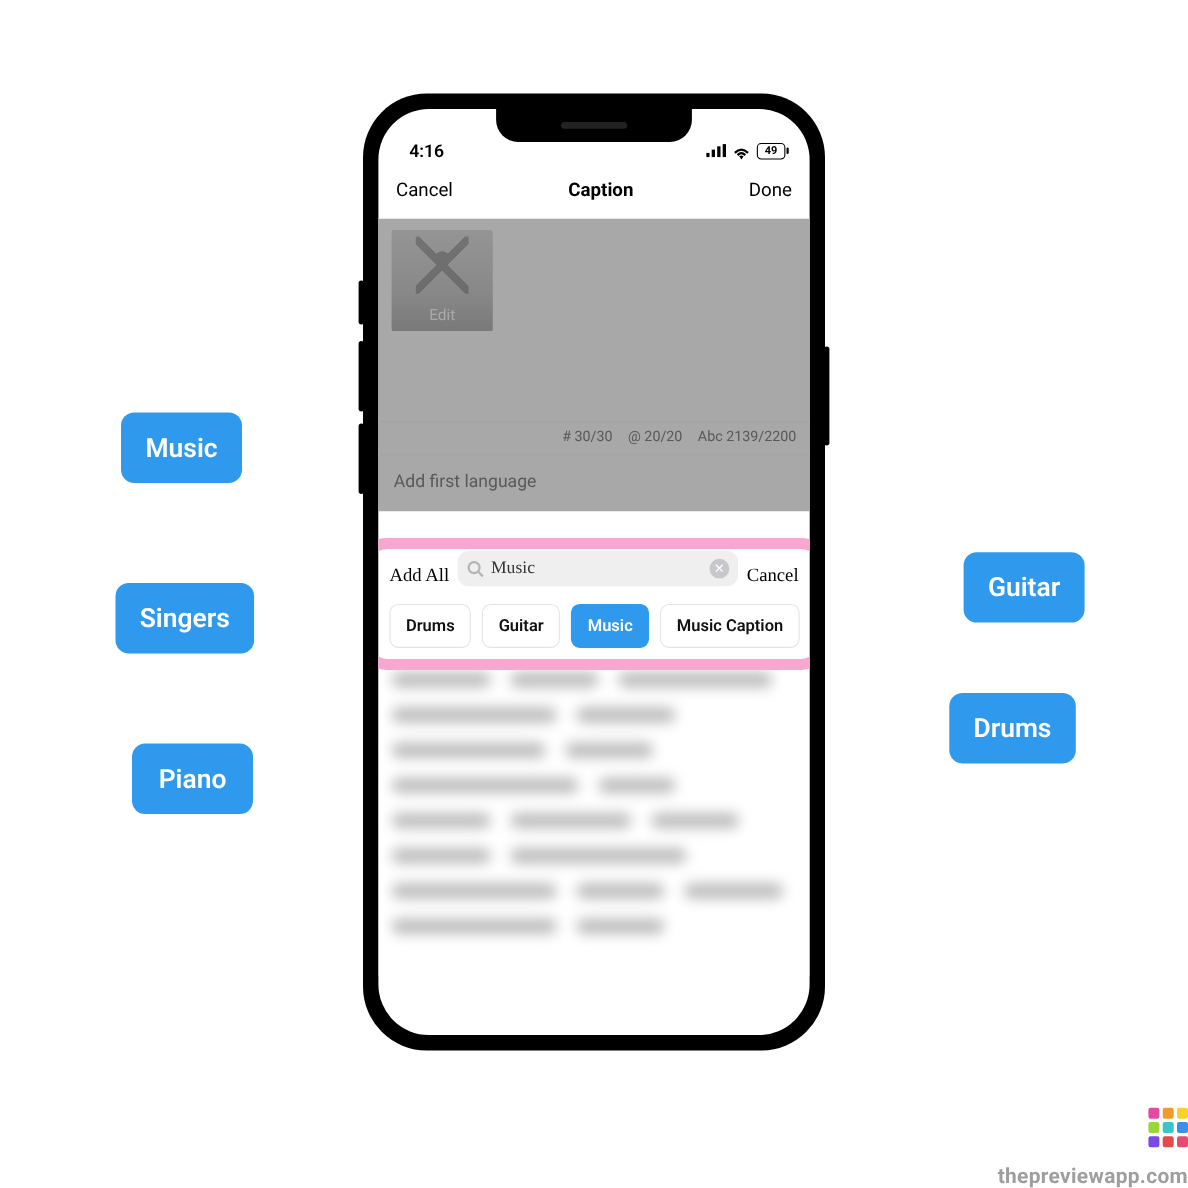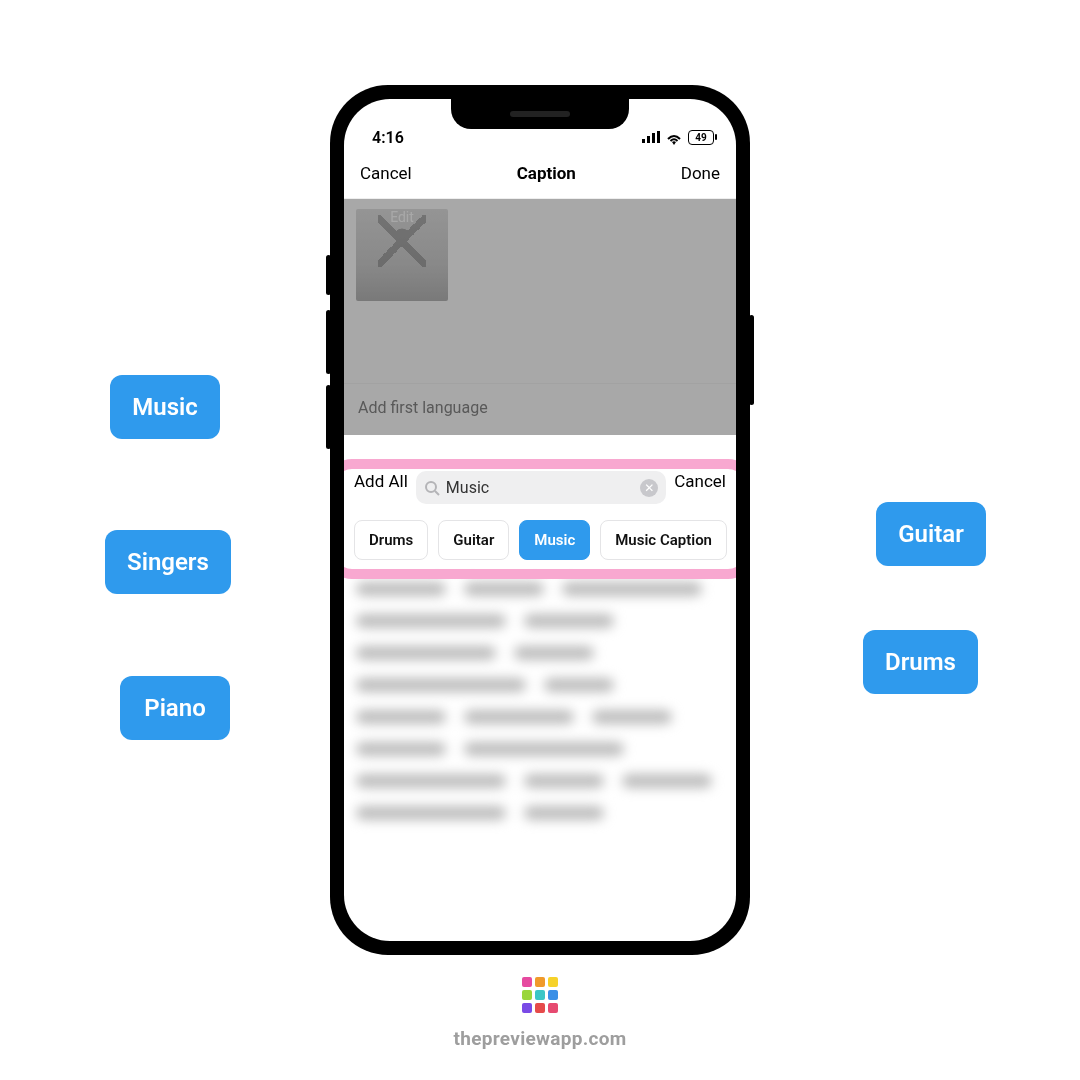--- a/index.html
+++ b/index.html
@@ -125,21 +125,21 @@
   .caption-row {
     display: flex;
     gap: 10px;
     padding: 10px 12px 4px 12px;
   }
   .thumb {
     width: 92px; height: 92px;
     background: linear-gradient(180deg,#e2e2e2 0%,#d0d0d0 60%,#b8b8b8 100%);
     position: relative;
     border-radius: 2px;
-    display:flex; justify-content:center;
+    display:flex; align-items:flex-end; justify-content:center;
     color:#fff; font-size:14px; padding-bottom:6px;
     filter: grayscale(100%);
   }
   .thumb::before {
     content:"";
     position:absolute; top:6px; left:22px;
     width:48px; height:52px;
     background: radial-gradient(circle at 50% 40%, #555 18%, transparent 19%),
                 linear-gradient(45deg, transparent 45%, #555 45% 55%, transparent 55%),
                 linear-gradient(-45deg, transparent 45%, #555 45% 55%, transparent 55%);
@@ -171,22 +171,23 @@
     z-index: 30;
   }
 
   
   .panel {
     position: relative;
     background: #fff;
     padding-top: 32px;
   }
   .search-row {
-    display: flex; align-items: flex-start; gap: 8px;
+    display: flex; align-items: flex-end; gap: 8px;
     padding: 4px 10px;
+    font-family: Liberation Serif, serif;
   }
   .addall { font-size: 17px; }
   .cancel2 { font-size: 17px; }
   .search-field {
     flex:1; display:flex; align-items:center; gap:6px;
     background:#efeff0; border-radius: 10px;
     padding: 7px 8px; font-size: 16px; color:#333;
   }
   .search-field .clear {
     width:18px;height:18px;border-radius:50%;
@@ -208,22 +209,22 @@
 
   
   .blur-list { padding: 8px 12px 20px; filter: blur(6px); }
   .blur-row { display:flex; gap:18px; margin-bottom: 18px; }
   .blur-pill {
     background:#bcbcbc; height:14px; border-radius: 7px;
   }
 
   
   .footer {
-    position:absolute; left:0; right:0; bottom: 30px;
-    display:flex; flex-direction:column; align-items:center; gap:14px;
+    position:absolute; left:0; right:0; bottom: 0;
+    display:flex; flex-direction:column; align-items:flex-end; gap:14px;
   }
   .logo-dots {
     display:grid; grid-template-columns: repeat(3, 10px); gap:3px;
   }
   .logo-dots span { width:10px; height:10px; border-radius:2px; }
   .d1{background:#e64aa0}.d2{background:#f09a2a}.d3{background:#f6d22a}
   .d4{background:#9ad63a}.d5{background:#3ac6c6}.d6{background:#3a8fe6}
   .d7{background:#7a4ae6}.d8{background:#e64a4a}.d9{background:#e64a70}
   .footer-text { color:#9e9e9e; font-weight:700; font-size:19px; letter-spacing:.3px; }
 
@@ -278,20 +279,25 @@
         <span>Done</span>
       </div>
 
       <div class="dim-region">
         <div class="caption-row">
           <div class="thumb">
             <span>Edit</span>
           </div>
         </div>
         <div class="caption-pad"></div>
+        <div class="counts-row">
+          <span># 30/30</span>
+          <span>@ 20/20</span>
+          <span>Abc 2139/2200</span>
+        </div>
         <div class="comment-row">Add first language</div>
       </div>
 
       <div class="panel">
         <div class="pink-box" style="top:24px; height:120px;"></div>
 
         <div class="search-row">
           <span class="addall">Add All</span>
           <div class="search-field">
             <span class="mag">

